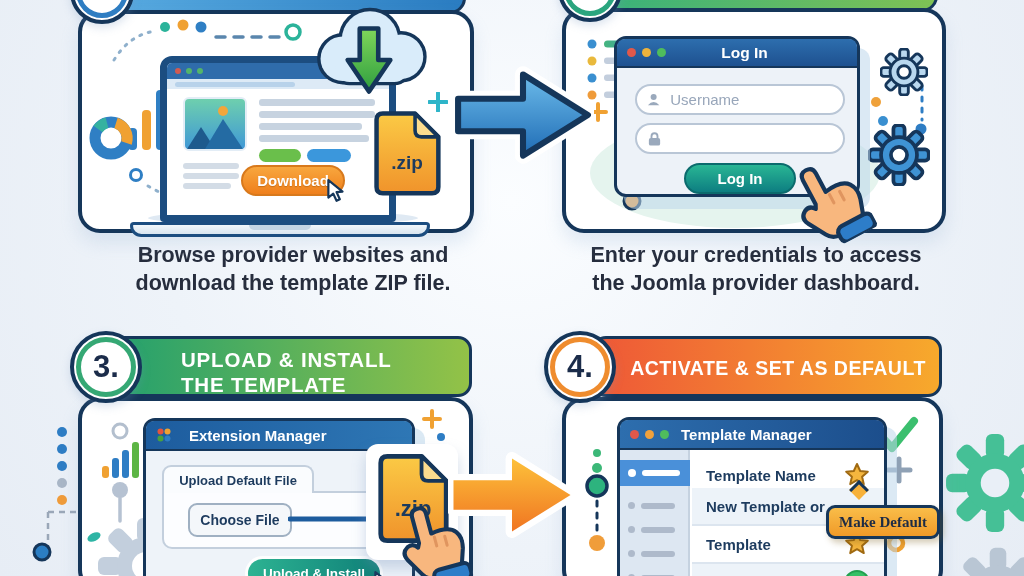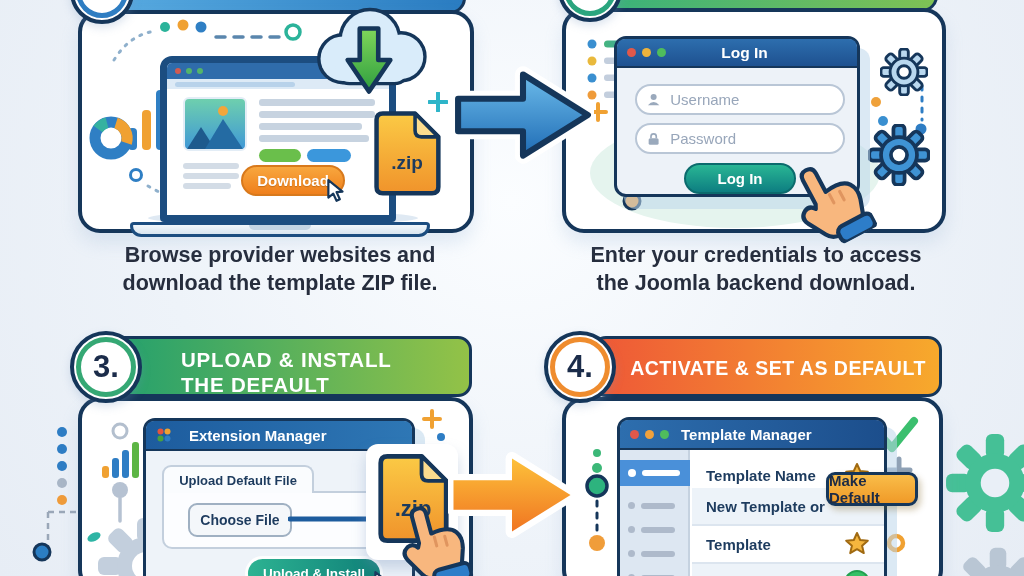--- a/index.html
+++ b/index.html
@@ -152,21 +152,21 @@
 
   <svg class="abs" style="left:372px;top:110px;z-index:8;" width="70" height="86" viewBox="0 0 78 96">
     <path d="M12 4 H48 L74 30 V86 q0 7 -7 7 H12 q-7 0 -7 -7 V11 q0 -7 7 -7 Z" fill="url(#zg)" stroke="#15365a" stroke-width="5" stroke-linejoin="round"></path>
     <path d="M48 4 L74 30 H55 q-7 0 -7 -7 Z" fill="#fbdc8e" stroke="#15365a" stroke-width="4" stroke-linejoin="round"></path>
   </svg>
   <div class="abs" style="left:372px;top:152px;width:70px;text-align:center;font-weight:800;font-size:19px;color:#1d3b5e;z-index:9;">.zip</div>
   <svg class="abs" style="left:428px;top:92px;z-index:8;" width="20" height="20" viewBox="0 0 20 20">
     <path d="M10 1 V19 M1 10 H19" stroke="#2eb5c9" stroke-width="4" stroke-linecap="round"></path>
   </svg>
 
-  <div class="abs caption" style="left:70px;top:241px;width:420px;">
+  <div class="abs caption" style="left:83px;top:241px;width:420px;">
     <span style="display:block;">Browse provider websites and</span>
     <span style="display:block;">download the template ZIP file.</span>
   </div>
 
   <svg class="abs" style="left:452px;top:64px;z-index:10;" width="142" height="102" viewBox="0 0 140 100">
     <path d="M6 34 H70 V10 L134 50 70 90 V66 H6 Z" stroke="#ffffff" stroke-width="16" fill="none" stroke-linejoin="round"></path>
     <path d="M6 34 H70 V10 L134 50 70 90 V66 H6 Z" fill="url(#abGrad)" stroke="#15365a" stroke-width="6" stroke-linejoin="round"></path>
   </svg>
 
   <div class="abs panel-header" style="left:572px;top:-48px;width:366px;height:60px;background:linear-gradient(90deg,#33b07e,#7fc254);z-index:2;"></div>
@@ -240,41 +240,40 @@
         <circle cx="7.5" cy="4.6" r="3.4" fill="#9aa9bc"></circle>
         <path d="M1 14 q6.5 -7.5 13 0 z" fill="#9aa9bc"></path>
       </svg>
       <input type="text" readonly="" placeholder="Username" style="">
     </div>
     <div class="abs fieldbox" style="left:18px;top:84px;width:210px;height:31px;">
       <svg width="15" height="16" viewBox="0 0 16 16">
         <rect x="2" y="7" width="12" height="8" rx="2" fill="#9aa9bc"></rect>
         <path d="M4.8 7 V5 a3.2 3.2 0 0 1 6.4 0 V7" fill="none" stroke="#9aa9bc" stroke-width="2"></path>
       </svg>
-      <input type="password" readonly="" placeholder="Password" style="">
     </div>
     <div class="abs pill-btn" style="left:67px;top:124px;width:112px;height:31px;border-radius:16px;font-size:15px;
                 background:linear-gradient(180deg,#29b694,#0d7e81);border:2px solid #0b6b6d;">Log In</div>
   </div>
 
   <svg class="abs" style="left:788px;top:160px;z-index:9;transform:rotate(-28deg);" width="74" height="88" viewBox="0 0 60 84">
     <path d="M22 38 V12 q0 -7 7 -7 q7 0 7 7 v20 q18 -3 24 5 q5 7 2 17 l-4 12 q-3 9 -13 9 H29 q-8 0 -12 -7 l-10 -17 q-4 -8 3 -12 q6 -3 10 3 z" fill="#f8b77e" stroke="#15365a" stroke-width="4" stroke-linejoin="round"></path>
     <path d="M38 36 v9 M48 38 v9" stroke="#e0955f" stroke-width="3" fill="none" stroke-linecap="round"></path>
     <rect x="28" y="68" width="36" height="16" rx="6" fill="#2d7dc9" stroke="#15365a" stroke-width="4"></rect>
   </svg>
 
   <div class="abs caption" style="left:554px;top:241px;width:404px;">
     <span style="display:block;">Enter your credentials to access</span>
-    <span style="display:block;">the Joomla backend download.</span>
+    <span style="display:block;">the Joomla provider dashboard.</span>
   </div>
 
   <div class="abs panel-header" style="left:108px;top:336px;width:364px;height:61px;border-radius:14px;background:linear-gradient(90deg,#23a06e,#93c247);z-index:4;"></div>
   <div class="abs step-title" style="left:181px;top:347px;font-size:20.5px;line-height:25px;z-index:5;">
     <span style="display:block;">UPLOAD &amp; INSTALL</span>
-    <span style="display:block;">THE DEFAULT</span>
+    <span style="display:block;">THE TEMPLATE</span>
   </div>
   <div class="abs panel-body" style="left:78px;top:397px;width:395px;height:195px;z-index:3;"></div>
   <div class="abs badge" style="left:70px;top:331px;width:72px;height:72px;z-index:6;">
     <div class="badge-ring" style="border:5px solid #35a874;"></div>
     <span class="badge-num">3.</span>
   </div>
 
   <svg class="abs" style="left:28px;top:412px;z-index:2;" width="56" height="164" viewBox="0 0 56 164">
     <circle cx="34" cy="20" r="5" fill="#2e7dc4"></circle>
     <circle cx="34" cy="37" r="5" fill="#2e7dc4"></circle>
@@ -453,16 +452,16 @@
       <div class="abs" style="left:0;top:114px;right:0;height:38px;background:#edf3f9;display:flex;align-items:center;padding:0 14px;">
         <span class="row-label">New Template</span>
         <span style="margin-left:auto;width:26px;height:26px;border-radius:50%;background:#35c065;border:2px solid #22a04f;display:flex;align-items:center;justify-content:center;">
           
         </span>
       </div>
     </div>
   </div>
 
   <div class="abs" style="left:852px;top:483px;width:14px;height:14px;background:#f7b13a;border-left:3px solid #15365a;border-top:3px solid #15365a;transform:rotate(45deg);z-index:7;"></div>
-  <div class="abs pill-btn" style="left:826px;top:472px;width:92px;height:34px;border-radius:9px;font-size:15px;color:#1d2b45;
-              background:linear-gradient(180deg,#f9bd49,#f09a28);border:3px solid #15365a;z-index:8;box-shadow:3px 4px 6px rgba(120,90,20,.3);">Make Default</div>
+  <div class="abs pill-btn" style="left:826px;top:505px;width:114px;height:34px;border-radius:9px;font-size:15px;color:#1d2b45;
+              background:linear-gradient(180deg,#f9bd49,#f09a28);border:3px solid #15365a;z-index:8;box-shadow:3px 4px 6px rgba(120,90,20,.3);font-family:Liberation Serif, serif;">Make Default</div>
 
 </div>
 
 </body></html>

